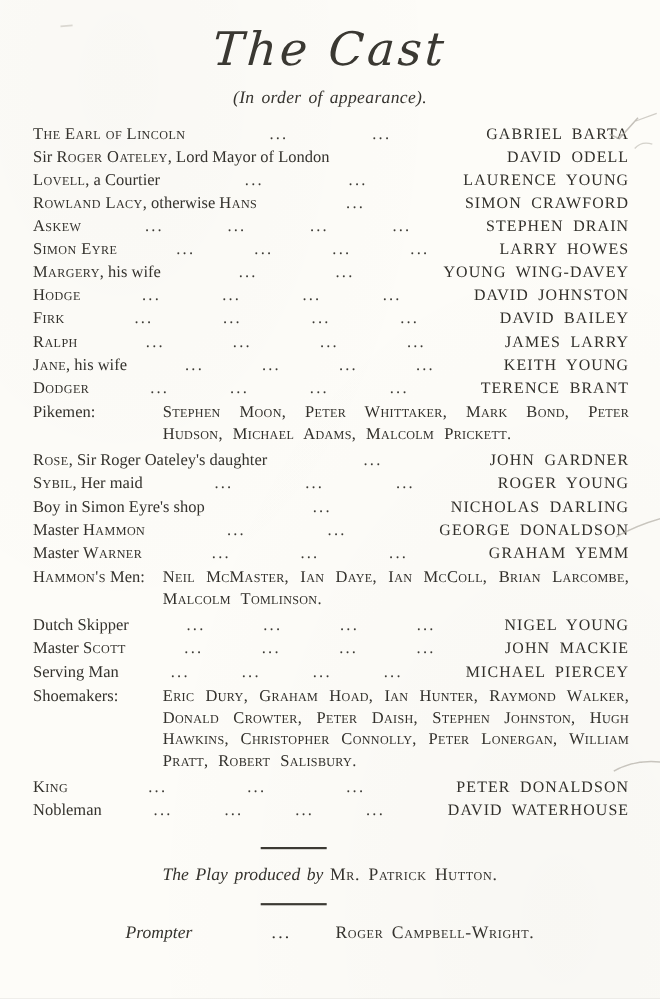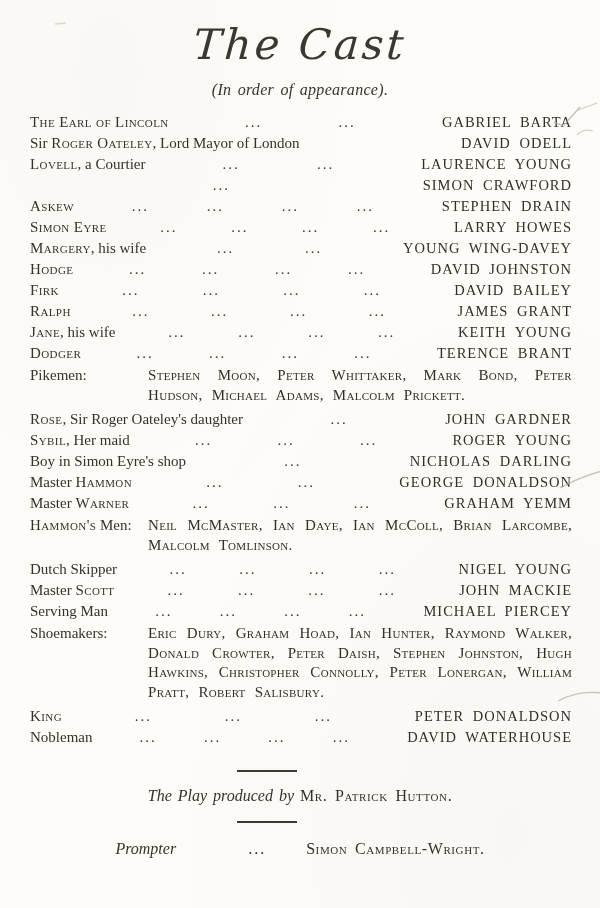--- a/index.html
+++ b/index.html
@@ -138,20 +138,21 @@
       </div>
       <div class="row">
         <span class="role"><span class="sc">Lovell</span><span class="plain">, a Courtier</span></span>
         <span class="dots">
           <span class="dotgroup">...</span>
           <span class="dotgroup">...</span>
         </span>
         <span class="name">LAURENCE YOUNG</span>
       </div>
       <div class="row">
+        <span class="role"><span class="sc">Rowland Lacy</span><span class="plain">, otherwise </span><span class="sc">Hans</span></span>
         <span class="dots">
           <span class="dotgroup">...</span>
         </span>
         <span class="name">SIMON CRAWFORD</span>
       </div>
       <div class="row">
         <span class="role"><span class="sc">Askew</span></span>
         <span class="dots">
           <span class="dotgroup">...</span>
           <span class="dotgroup">...</span>
@@ -199,21 +200,21 @@
         <span class="name">DAVID BAILEY</span>
       </div>
       <div class="row">
         <span class="role"><span class="sc">Ralph</span></span>
         <span class="dots">
           <span class="dotgroup">...</span>
           <span class="dotgroup">...</span>
           <span class="dotgroup">...</span>
           <span class="dotgroup">...</span>
         </span>
-        <span class="name">JAMES GRANT</span>
+        <span class="name">JAMES LARRY</span>
       </div>
       <div class="row">
         <span class="role"><span class="sc">Jane</span><span class="plain">, his wife</span></span>
         <span class="dots">
           <span class="dotgroup">...</span>
           <span class="dotgroup">...</span>
           <span class="dotgroup">...</span>
           <span class="dotgroup">...</span>
         </span>
         <span class="name">KEITH YOUNG</span>
@@ -333,21 +334,21 @@
 
   <div class="footer">
     <div class="rule rule1"></div>
     <div class="produced">
       <span class="it">The Play produced by </span><span class="sc">Mr. Patrick Hutton.</span>
     </div>
     <div class="rule rule2"></div>
     <div class="prompter">
       <span class="it">Prompter</span>
       <span class="pdots">...</span>
-      <span class="sc">Simon Campbell-Wright.</span>
+      <span class="sc">Roger Campbell-Wright.</span>
     </div>
   </div>
 
   <svg class="mark" style="left:550px;top:96px;" width="50" height="34" viewBox="0 0 50 34">
     <path d="M4,26 L13,30 L30,11" stroke="#b2aea5" stroke-width="1.4" fill="none" opacity="0.75"></path>
     <path d="M28,14 L47,7" stroke="#b2aea5" stroke-width="1.2" fill="none" opacity="0.6"></path>
   </svg>
   <svg class="mark" style="left:576px;top:126px;" width="20" height="12" viewBox="0 0 20 12">
     <path d="M1,9 Q7,2 17,5" stroke="#b2aea5" stroke-width="1.2" fill="none" opacity="0.55"></path>
   </svg>

